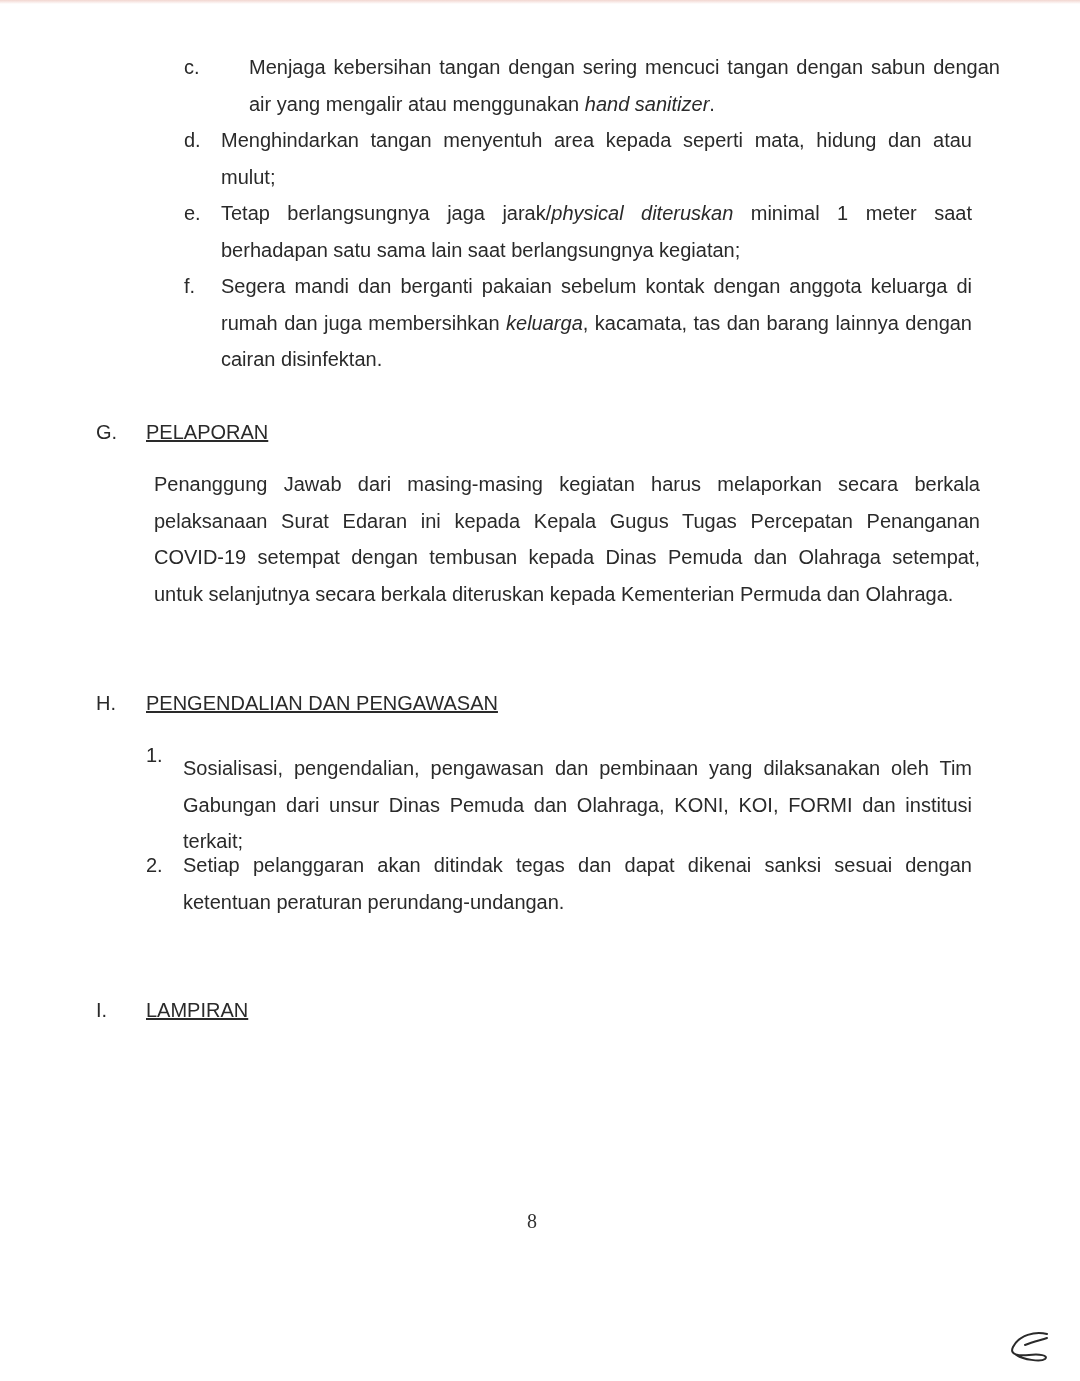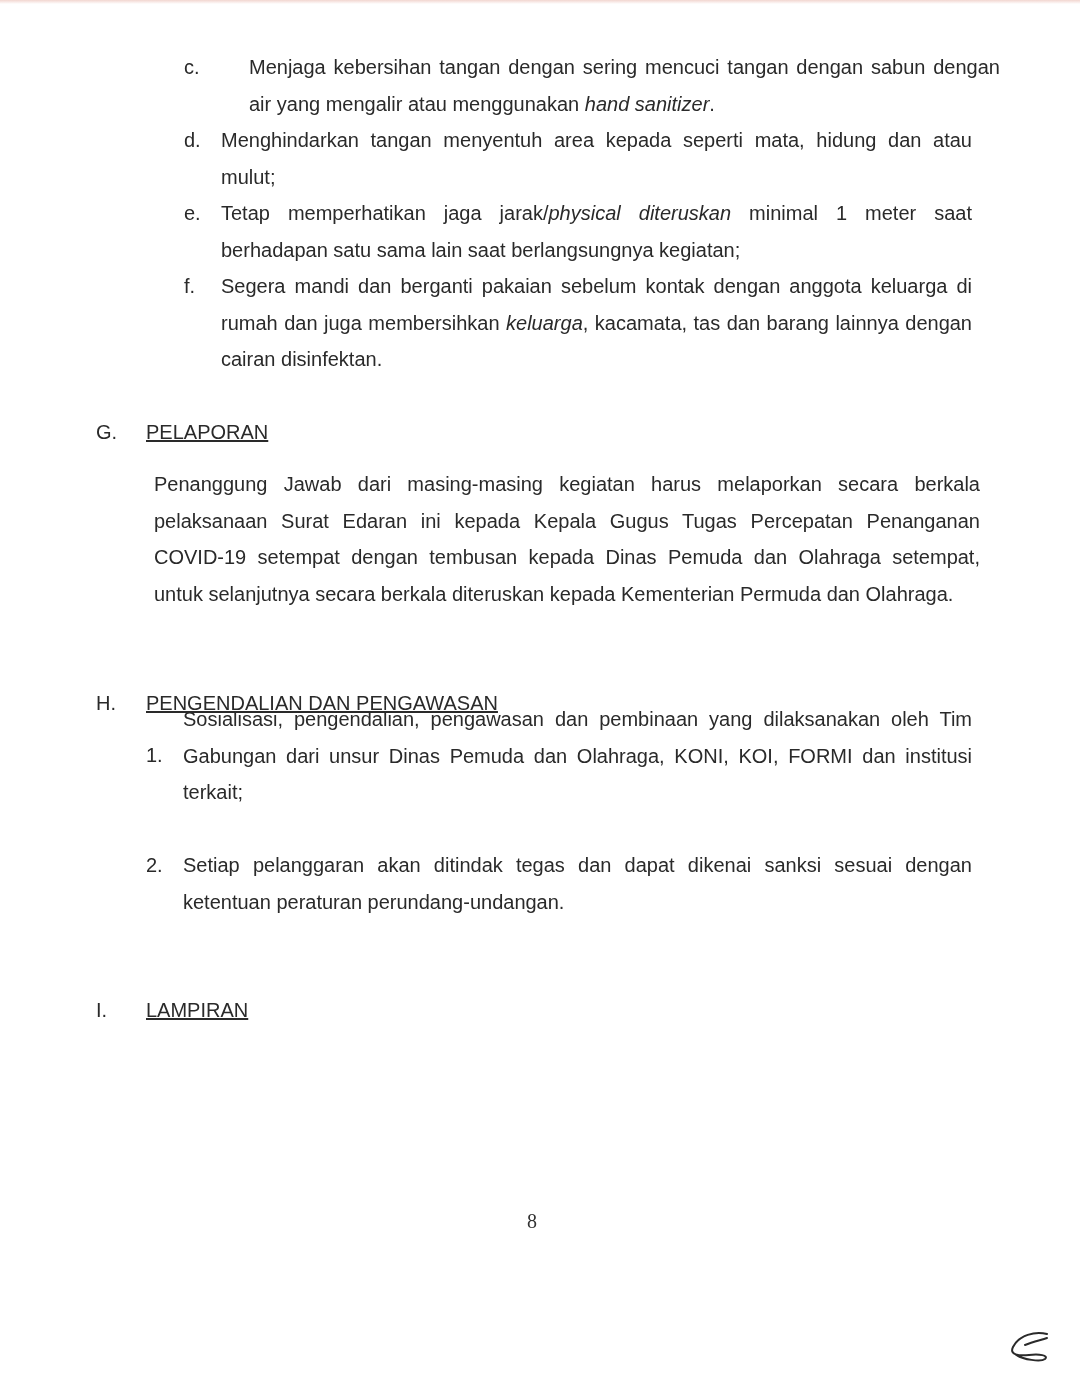--- a/index.html
+++ b/index.html
@@ -39,35 +39,35 @@
 <div class="top-edge"></div>
 
 <div class="page">
 
   <div id="protocol-list">
       <div class="marker" style="left: 184px; top: 56px;">c.</div>
       <div class="item-text" style="left: 221px; top: 49px; width: 751px; margin-left: 28px;"><span>Menjaga kebersihan tangan dengan sering mencuci tangan dengan sabun dengan air yang mengalir atau menggunakan </span><i>hand sanitizer</i><span>.</span></div>
       <div class="marker" style="left: 184px; top: 129px;">d.</div>
       <div class="item-text" style="left: 221px; top: 122px; width: 751px;"><span>Menghindarkan tangan menyentuh area kepada seperti mata, hidung dan atau mulut;</span></div>
       <div class="marker" style="left: 184px; top: 202px;">e.</div>
-      <div class="item-text" style="left: 221px; top: 195px; width: 751px;"><span>Tetap memperhatikan jaga jarak/</span><i>physical diteruskan</i><span> minimal 1 meter saat berhadapan satu sama lain saat berlangsungnya kegiatan;</span></div>
+      <div class="item-text" style="left: 221px; top: 195px; width: 751px;"><span>Tetap berlangsungnya jaga jarak/</span><i>physical diteruskan</i><span> minimal 1 meter saat berhadapan satu sama lain saat berlangsungnya kegiatan;</span></div>
       <div class="marker" style="left: 184px; top: 275px;">f.</div>
       <div class="item-text" style="left: 221px; top: 268px; width: 751px;"><span>Segera mandi dan berganti pakaian sebelum kontak dengan anggota keluarga di rumah dan juga membersihkan </span><i>keluarga</i><span>, kacamata, tas dan barang lainnya dengan cairan disinfektan.</span></div>
     </div>
 
   <div class="sec-letter" style="left:96px; top:421px;">G.</div>
   <div class="sec-title" style="left:146px; top:421px;">PELAPORAN</div>
   <div class="para" style="top:466px;">Penanggung Jawab dari masing-masing kegiatan harus melaporkan secara berkala pelaksanaan Surat Edaran ini kepada Kepala Gugus Tugas Percepatan Penanganan COVID-19 setempat dengan tembusan kepada Dinas Pemuda dan Olahraga setempat, untuk selanjutnya secara berkala diteruskan kepada Kementerian Permuda dan Olahraga.</div>
 
   <div class="sec-letter" style="left:96px; top:692px;">H.</div>
   <div class="sec-title" style="left:146px; top:692px;">PENGENDALIAN DAN PENGAWASAN</div>
 
   <div>
     <div class="marker" style="left:146px; top:744px;">1.</div>
-    <div class="item-text" style="left:183px; top:701px; width:789px;">Sosialisasi, pengendalian, pengawasan dan pembinaan yang dilaksanakan oleh Tim Gabungan dari unsur Dinas Pemuda dan Olahraga, KONI, KOI, FORMI dan institusi terkait;</div>
+    <div class="item-text" style="left:183px; top:750px; width:789px;">Sosialisasi, pengendalian, pengawasan dan pembinaan yang dilaksanakan oleh Tim Gabungan dari unsur Dinas Pemuda dan Olahraga, KONI, KOI, FORMI dan institusi terkait;</div>
     <div class="marker" style="left:146px; top:854px;">2.</div>
     <div class="item-text" style="left:183px; top:847px; width:789px;">Setiap pelanggaran akan ditindak tegas dan dapat dikenai sanksi sesuai dengan ketentuan peraturan perundang-undangan.</div>
   </div>
 
   <div class="sec-letter" style="left:96px; top:999px;">I.</div>
   <div class="sec-title" style="left:146px; top:999px;">LAMPIRAN</div>
 
   <div class="page-number">8</div>
 
   <svg class="paraf" viewBox="0 0 50 40">

